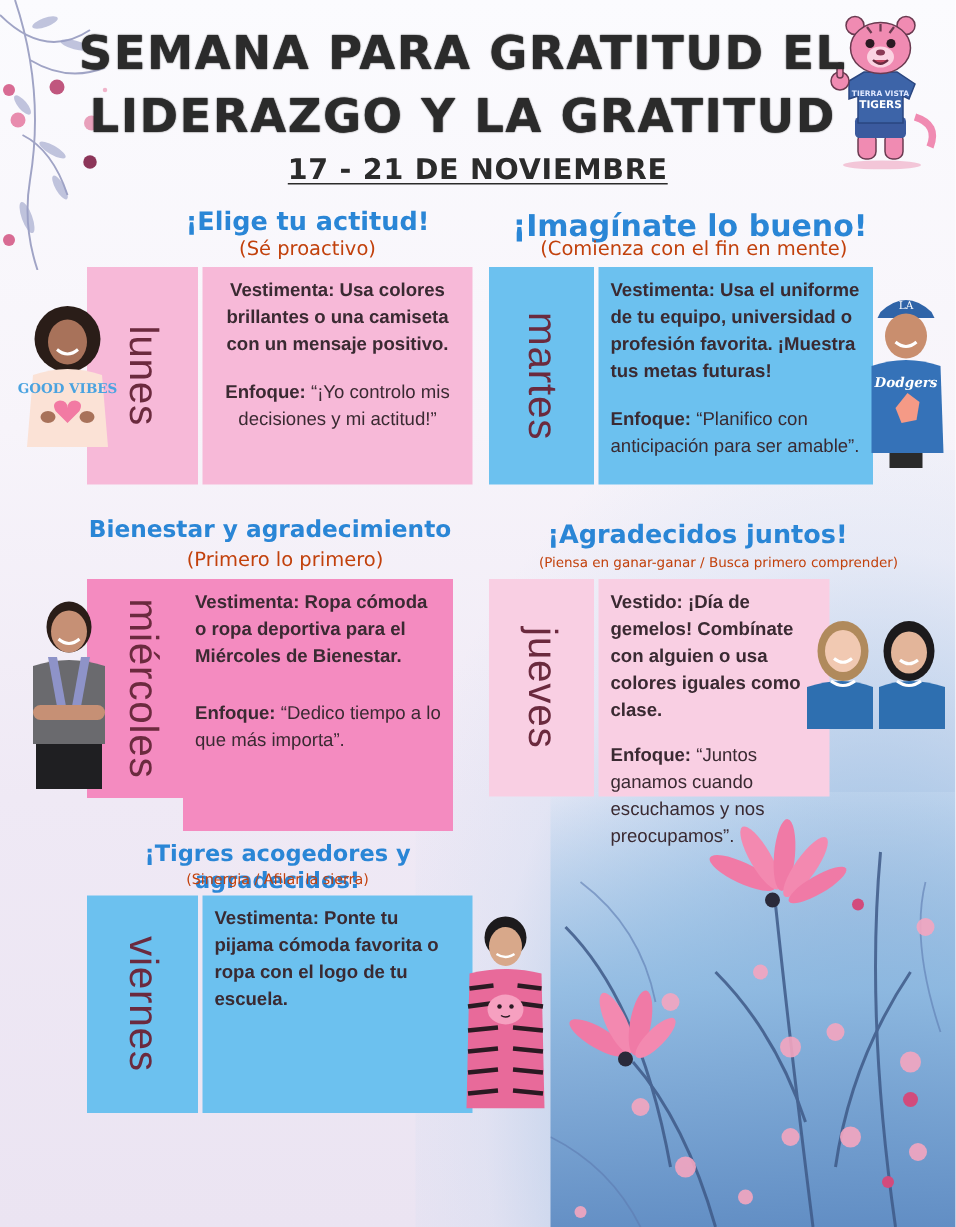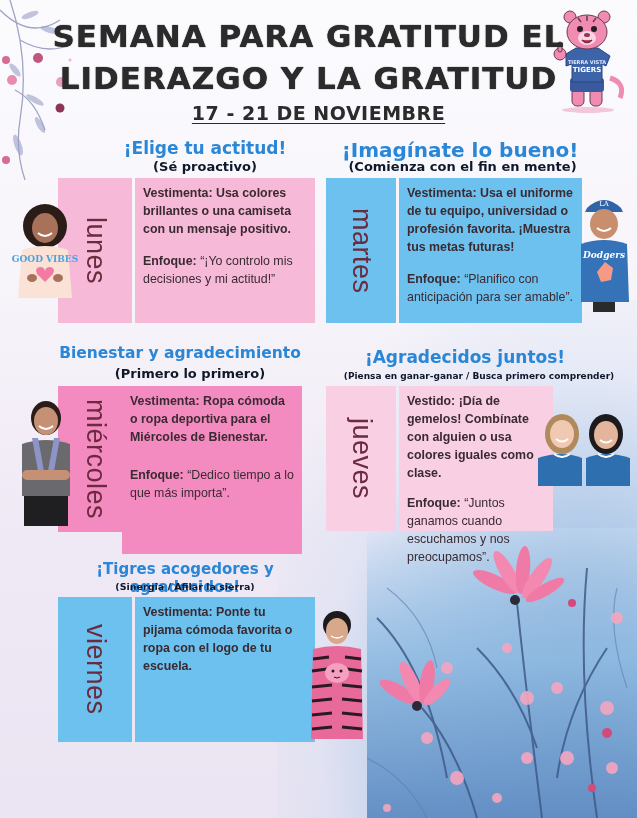--- a/index.html
+++ b/index.html
@@ -38,21 +38,21 @@
     position: absolute; top: 102px; left: 0; width: 637px; text-align: center;
     font-weight: 900; font-size: 19px; color: #2b2b2b; text-decoration: underline;
     text-underline-offset: 3px; letter-spacing: 0.5px;
   }
 
   
   .sec-title {
     position: absolute; text-align: center; color: #2a86d6; font-weight: 700;
   }
   .sec-sub {
-    position: absolute; text-align: center; color: #0f172a; font-weight: 700;
+    position: absolute; text-align: center; color: #c2410c; font-weight: 400;
   }
 
   
   .daybox {
     position: absolute; display: flex; align-items: center; justify-content: center;
   }
   .daylabel {
     writing-mode: vertical-rl; font-size: 27px; color: #6b2a3e; font-weight: 500;
     letter-spacing: 0.5px;
     font-family: "Liberation Sans", sans-serif;
@@ -138,21 +138,21 @@
 
 <div class="title title-1">SEMANA PARA GRATITUD EL</div>
 <div class="title title-2">LIDERAZGO Y LA GRATITUD</div>
 <div class="dates">17 - 21 DE NOVIEMBRE</div>
 
 <div class="sec-title" style="left:80px;width:250px;top:138px;font-size:17px;">¡Elige tu actitud!</div>
 <div class="sec-sub" style="left:80px;width:250px;top:159px;font-size:13px;">(Sé proactivo)</div>
 <div class="daybox pink" style="left:58px;top:178px;width:74px;height:145px;">
   <span class="daylabel">lunes</span>
 </div>
-<div class="content pink" style="left:135px;top:178px;width:180px;height:145px;">
+<div class="content pink" style="left:135px;top:178px;width:180px;height:145px;text-align:center;">
   <div class="row-vest"><b>Vestimenta:</b><span> Usa colores brillantes o una camiseta con un mensaje positivo.</span></div>
   <div class="row-enf"><b>Enfoque:</b><span> “¡Yo controlo mis decisiones y mi actitud!”</span></div>
 </div>
 <svg class="photo" style="left:12px;top:198px;width:66px;height:100px;" viewBox="0 0 66 100">
   <ellipse cx="33" cy="28" rx="22" ry="22" fill="#2a1d18"></ellipse>
   <ellipse cx="33" cy="30" rx="13" ry="15" fill="#a8725a"></ellipse>
   <path d="M26 35 Q33 41 40 35" stroke="#fff" stroke-width="2" fill="none"></path>
   <path d="M10 52 Q33 44 56 52 L60 100 L6 100 Z" fill="#fbe2d6"></path>
   <text x="33" y="64" font-size="9" font-weight="700" text-anchor="middle" fill="#4aa3e0" font-family="DejaVu Serif, serif">GOOD VIBES</text>
   <path d="M33 84 L25 76 Q22 70 28 69 Q33 69 33 74 Q33 69 38 69 Q44 70 41 76 Z" fill="#f27aa3"></path>

